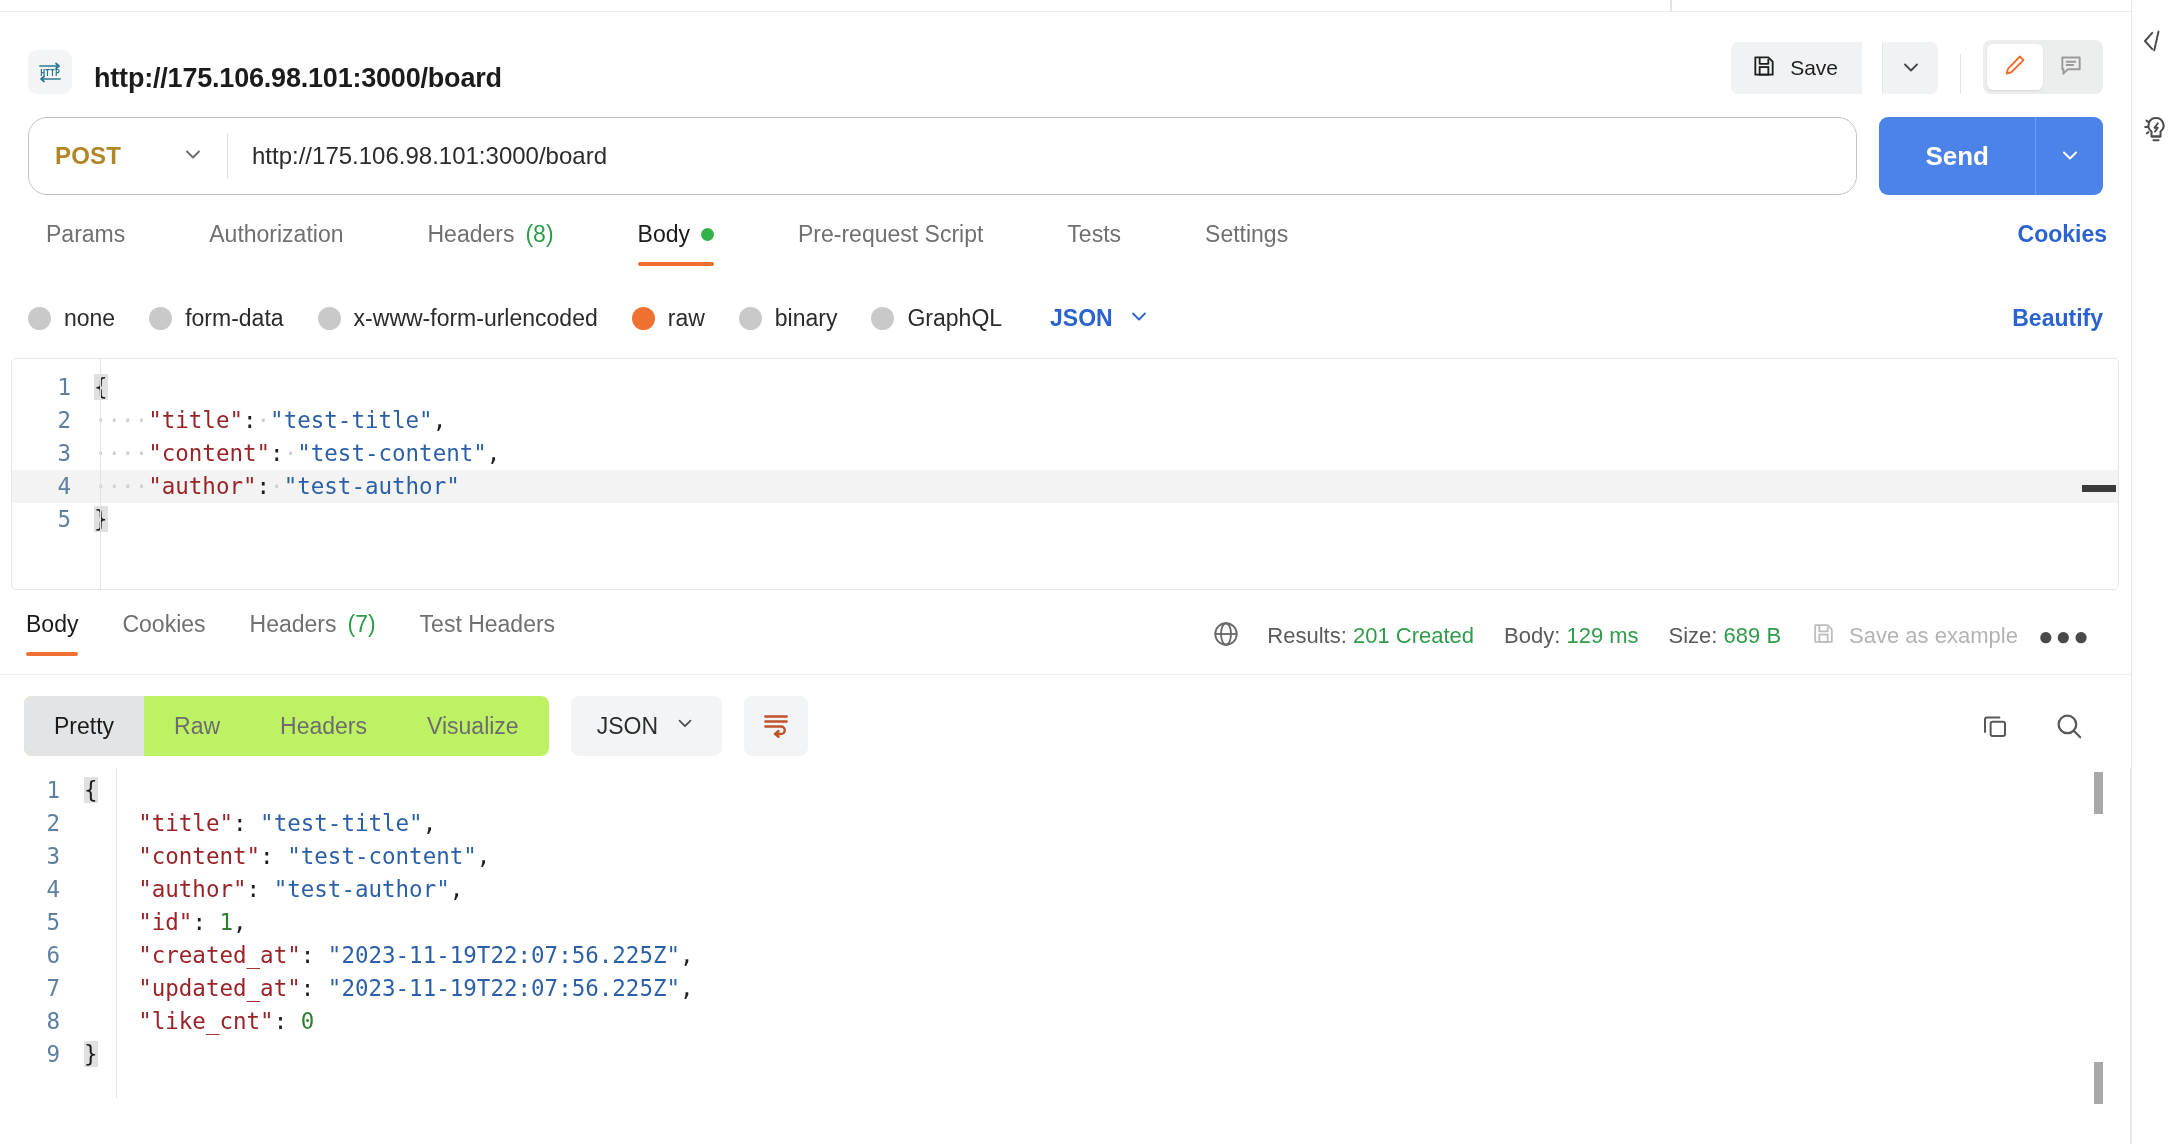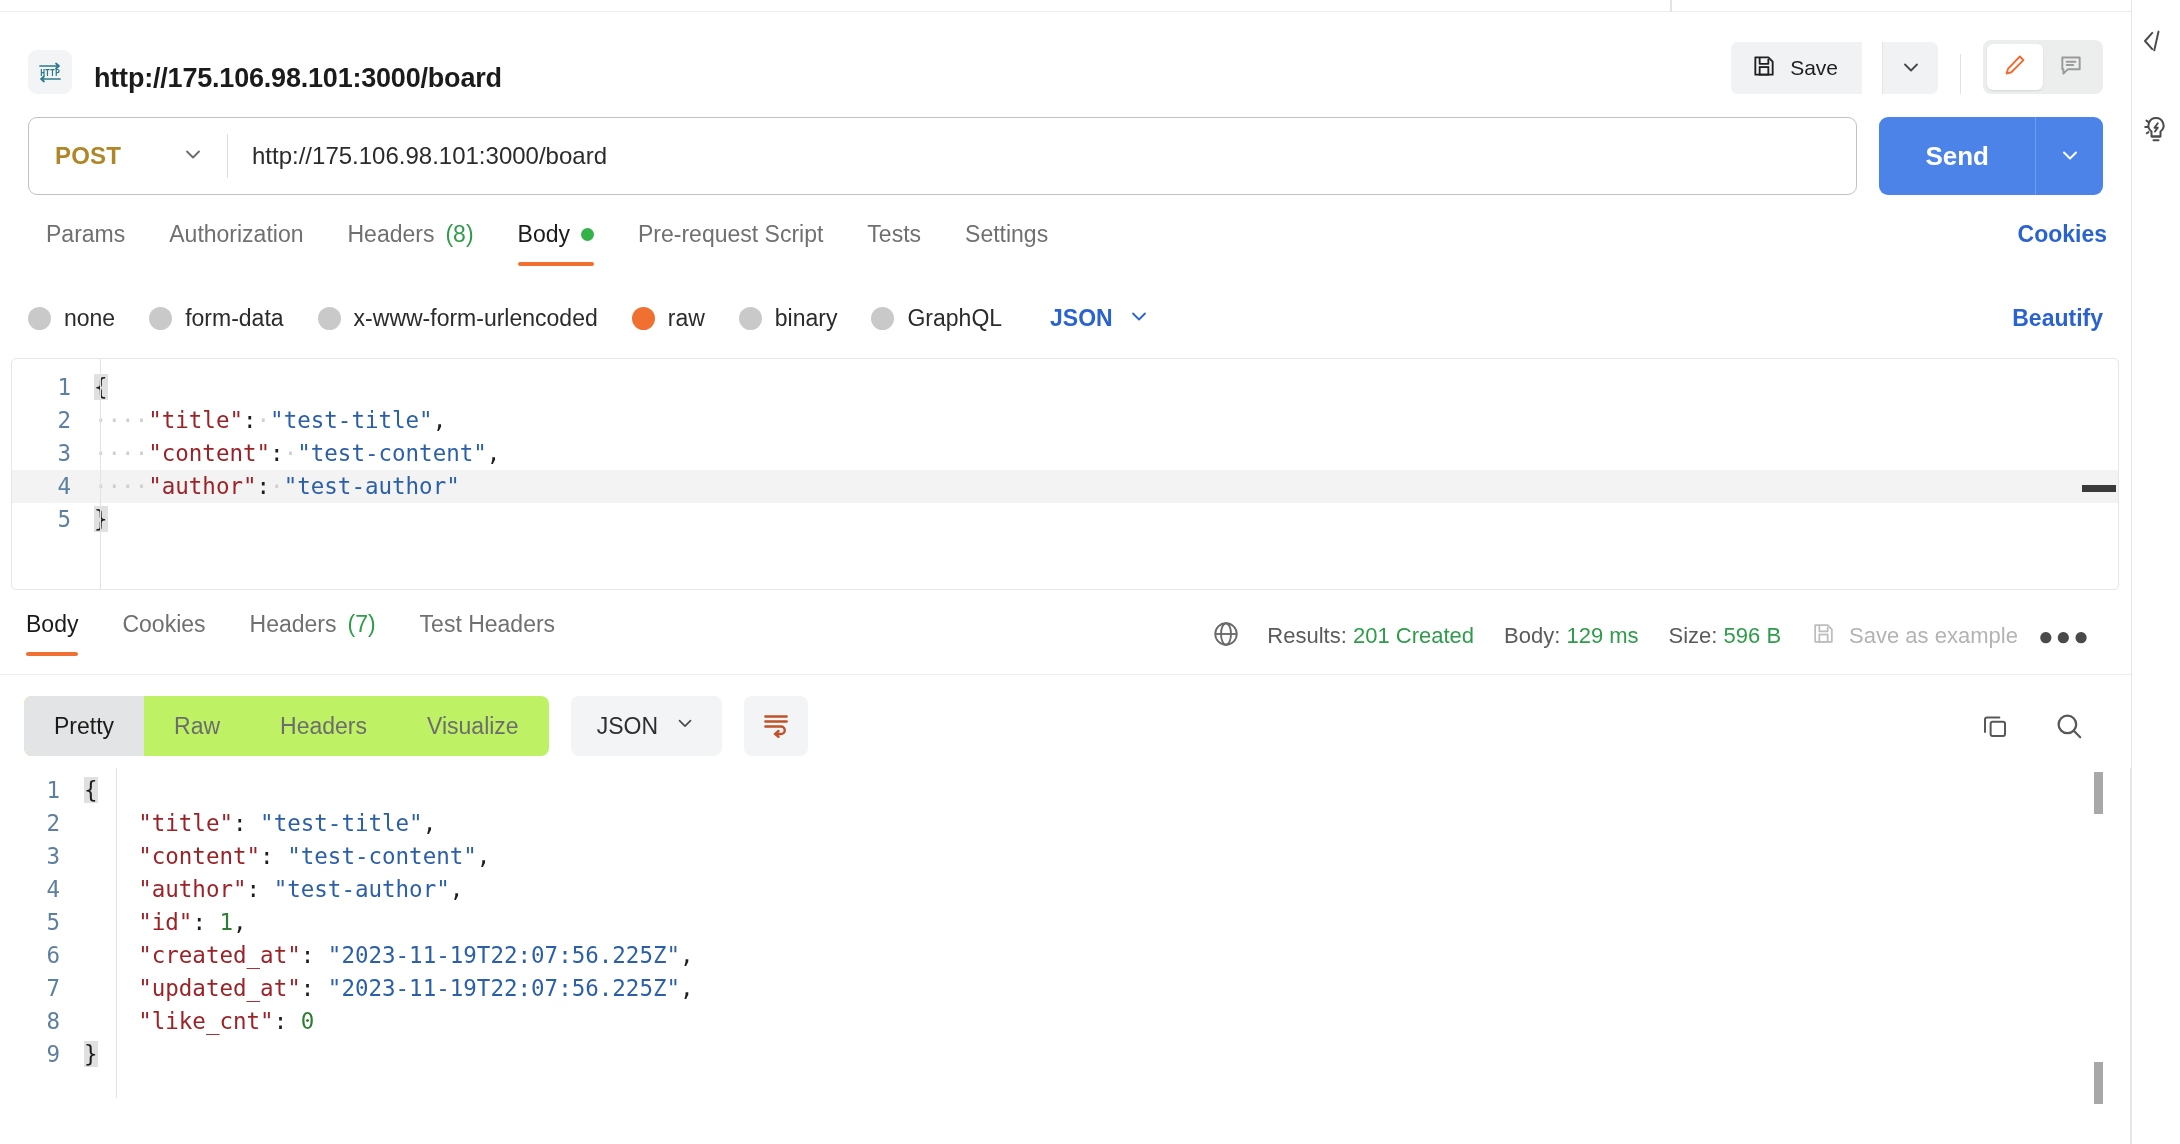--- a/index.html
+++ b/index.html
@@ -46,39 +46,39 @@
     border-radius:0 7px 7px 0; display:flex; align-items:center; justify-content:center; cursor:pointer;
   }
   .vdiv { width:1px; height:40px; background:#e2e2e2; margin:0 22px; }
   .seg-toggle { display:flex; background:#eceded; border-radius:8px; padding:4px; }
   .seg-btn { width:56px; height:46px; border-radius:6px; display:flex; align-items:center; justify-content:center; cursor:pointer; }
   .seg-btn.active { background:#ffffff; box-shadow:0 1px 2px rgba(0,0,0,.10); }
 
   
   .url-row { position:absolute; left:0; top:110px; width:2131px; height:92px; display:flex; align-items:center; padding:0 28px; }
   .url-box {
-    flex:1 1 auto; height:78px; border:1px solid #c2c2c2; border-radius:9px; background:#fff;
+    flex:1 1 auto; height:78px; border:1px solid #c2c2c2; border-radius:19px; background:#fff;
     display:flex; align-items:center;
   }
   .method-sel { width:198px; height:100%; display:flex; align-items:center; justify-content:space-between; padding:0 22px 0 26px; cursor:pointer; }
   .method-txt { font-size:24px; font-weight:700; color:#b08626; letter-spacing:.2px; }
   .method-div { width:1px; height:44px; background:#dedede; }
   .url-input { flex:1 1 auto; height:100%; border:none; outline:none; background:transparent;
     font-size:24px; color:#2b2b2b; padding:0 24px; font-family:"Liberation Sans",sans-serif; }
   .send-wrap { display:flex; margin-left:22px; }
   .btn-send {
     height:78px; padding:0 46px; background:#4c83e8; color:#fff; border:none;
     border-radius:9px 0 0 9px; font-size:26px; font-weight:700; cursor:pointer;
     font-family:"Liberation Sans",sans-serif;
   }
   .btn-send-caret { height:78px; width:68px; background:#4c83e8; border:none; border-left:1px solid #6e9cee;
     border-radius:0 9px 9px 0; display:flex; align-items:center; justify-content:center; cursor:pointer; }
 
   
-  .req-tabs { position:absolute; left:0; top:215px; width:2131px; height:62px; display:flex; align-items:flex-start; padding:0 24px; }
+  .req-tabs { position:absolute; left:0; top:215px; width:2131px; height:62px; display:flex; align-items:flex-start; padding:0 24px;gap:40px; }
   .rtab { position:relative; padding:6px 22px 18px 22px; font-size:23px; color:#707070; cursor:pointer; white-space:nowrap; display:flex; align-items:center; gap:11px; }
   .rtab.active { color:#1b1b1b; }
   .rtab.active::after { content:""; position:absolute; left:22px; right:22px; bottom:0; height:4px; background:#ef7030; border-radius:2px; }
   .rtab .count { color:#2e9c4a; }
   .dot-green { width:13px; height:13px; border-radius:50%; background:#34b24a; display:inline-block; }
   .tabs-spacer { flex:1 1 auto; }
   .link-blue { font-size:23px; font-weight:700; color:#2a63d0; cursor:pointer; padding-top:6px; }
 
   
   .bodytype-row { position:absolute; left:0; top:288px; width:2131px; height:60px; display:flex; align-items:center; padding:0 28px; }
@@ -334,21 +334,21 @@
       <div class="status-wrap">
         <span style="margin-right:26px">
           <svg width="30" height="30" viewBox="0 0 24 24" fill="none" stroke="#6a6a6a" stroke-width="1.5">
             <circle cx="12" cy="12" r="8.6"></circle>
             <ellipse cx="12" cy="12" rx="4" ry="8.6"></ellipse>
             <path d="M3.6 12h16.8"></path>
           </svg>
         </span>
         <span class="st-item"><span>Results:</span> <b>201 Created</b></span>
         <span class="st-item"><span>Body:</span> <b>129 ms</b></span>
-        <span class="st-item"><span>Size:</span> <b>596 B</b></span>
+        <span class="st-item"><span>Size:</span> <b>689 B</b></span>
         <span class="save-ex">
           <span>
             <svg width="25" height="25" viewBox="0 0 24 24" fill="none" stroke="#bdbdbd" stroke-width="1.7">
               <path d="M4 4h12l4 4v12H4z" stroke-linejoin="round"></path>
               <path d="M8 4v6h8V5.5" stroke-linejoin="round"></path>
               <rect x="8" y="13" width="8" height="7"></rect>
             </svg>
           </span>
           <span>Save as example</span>
         </span>

